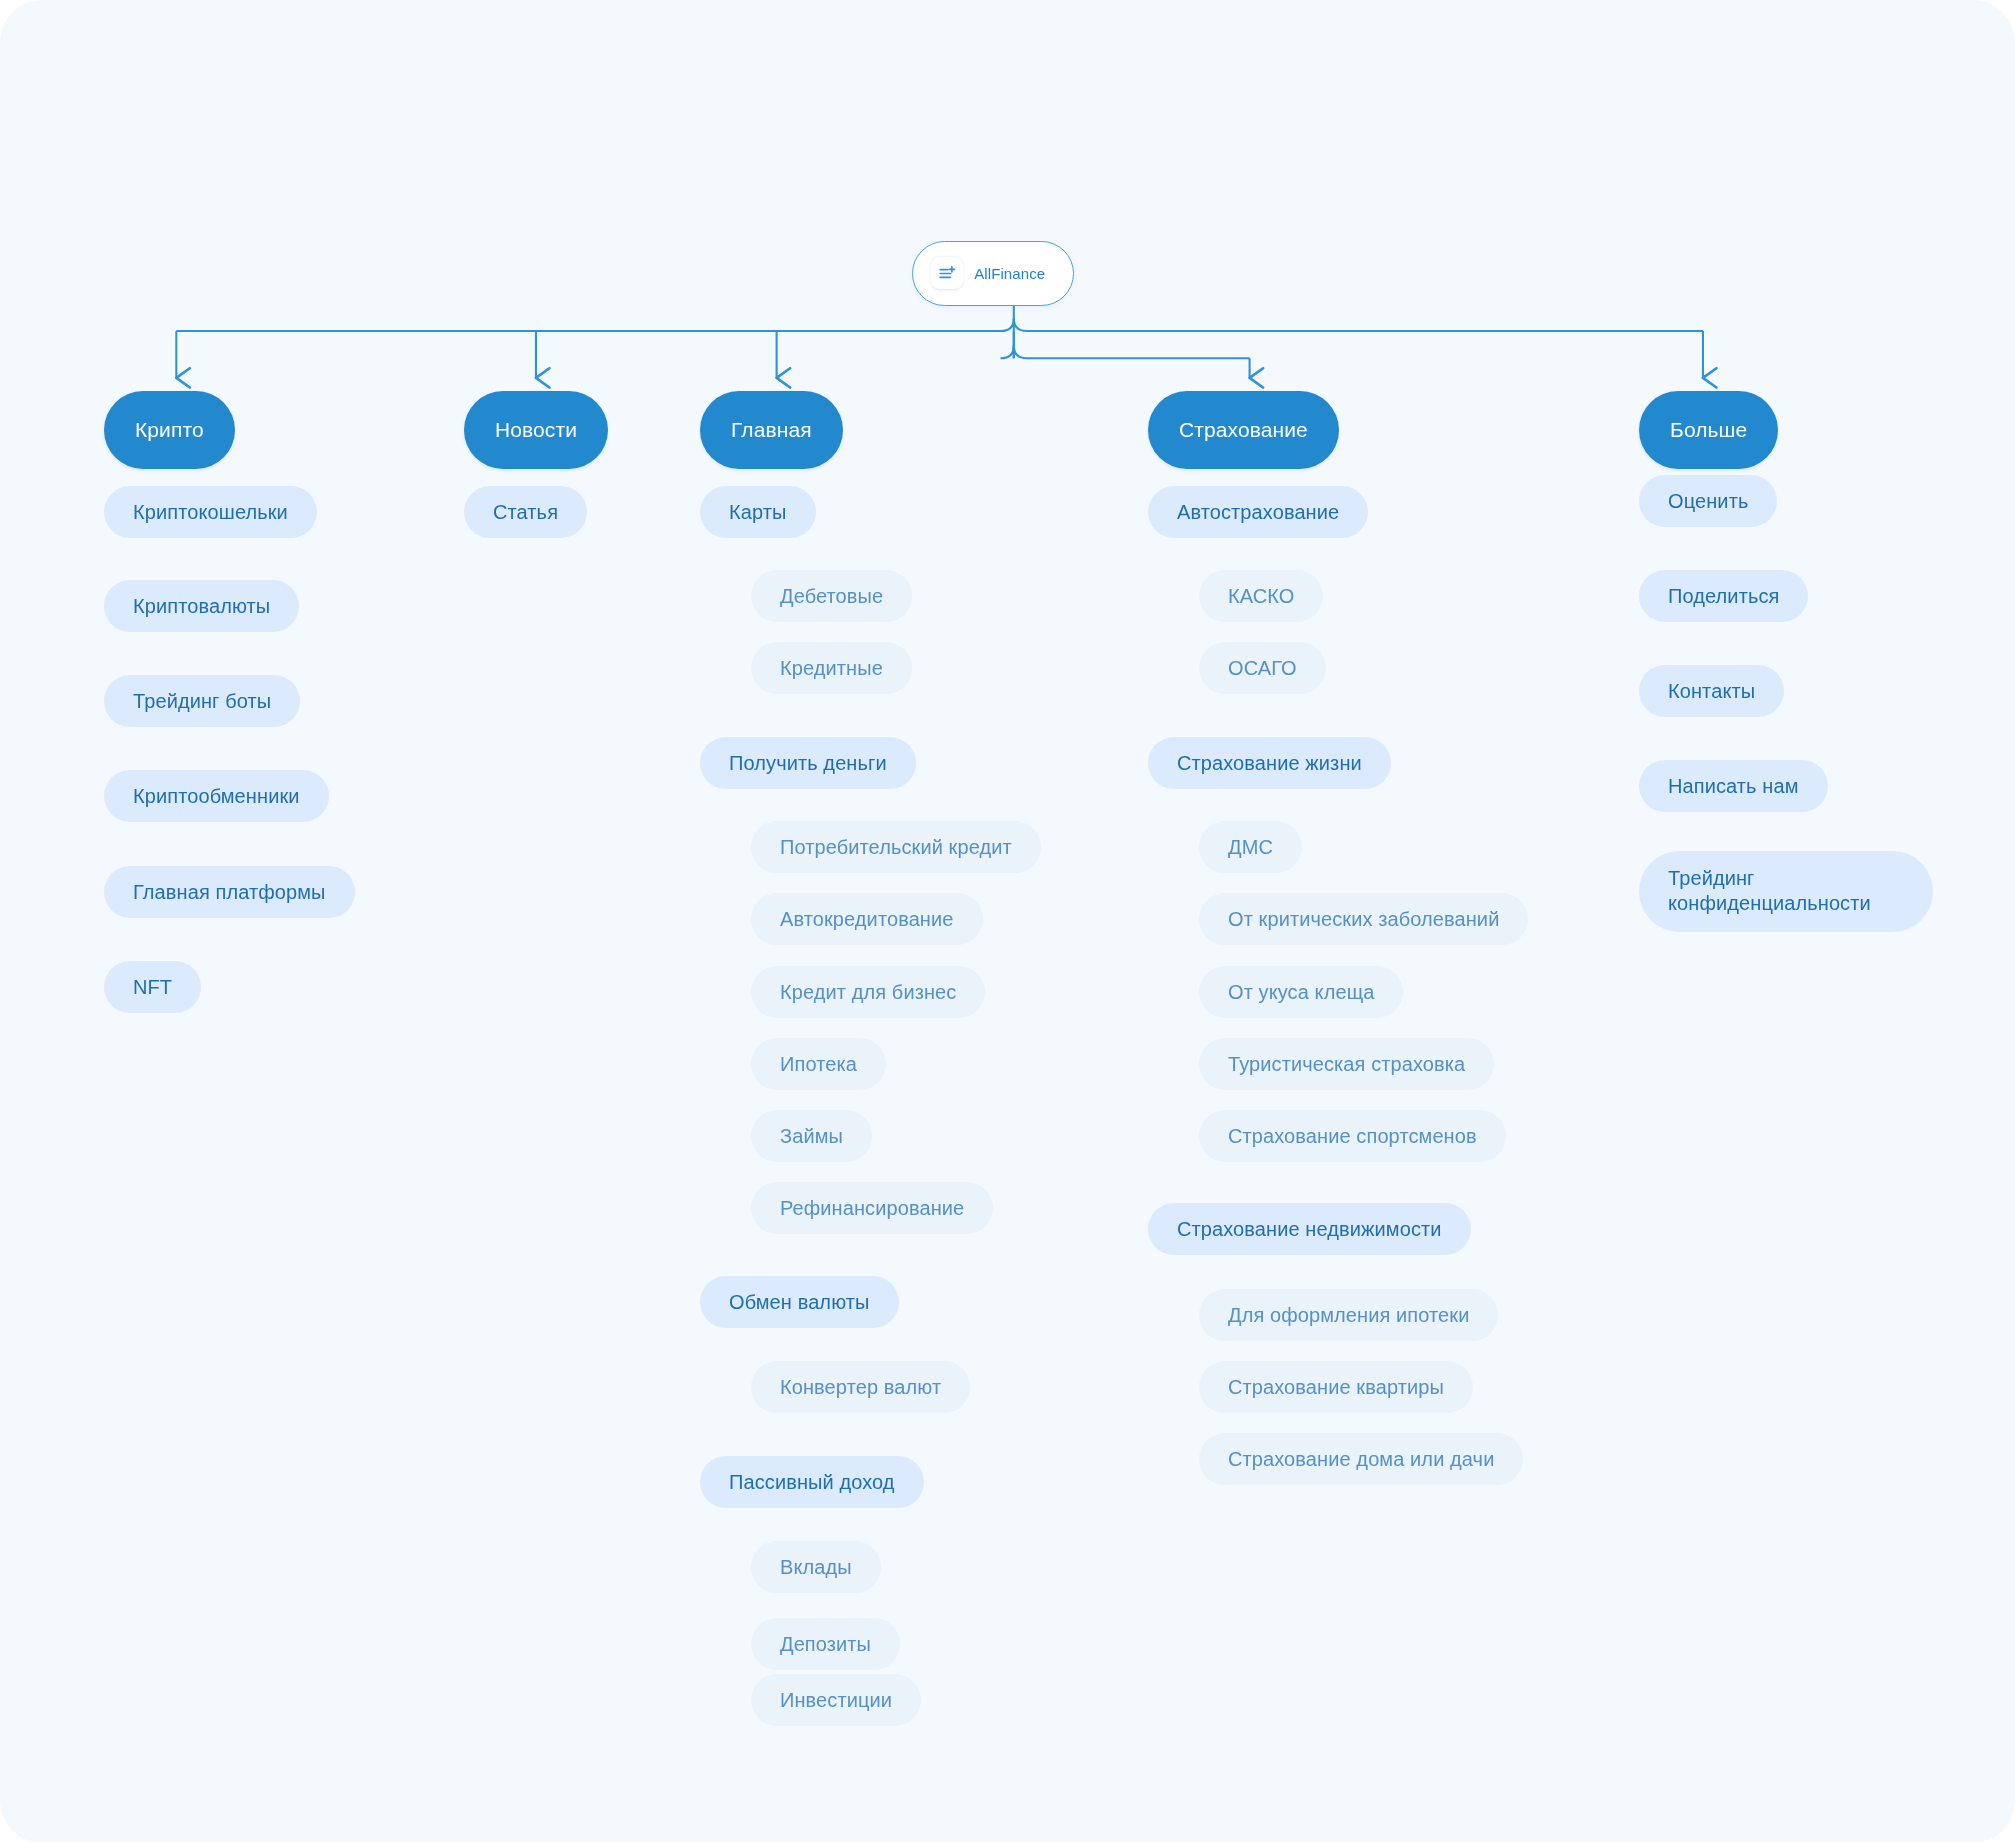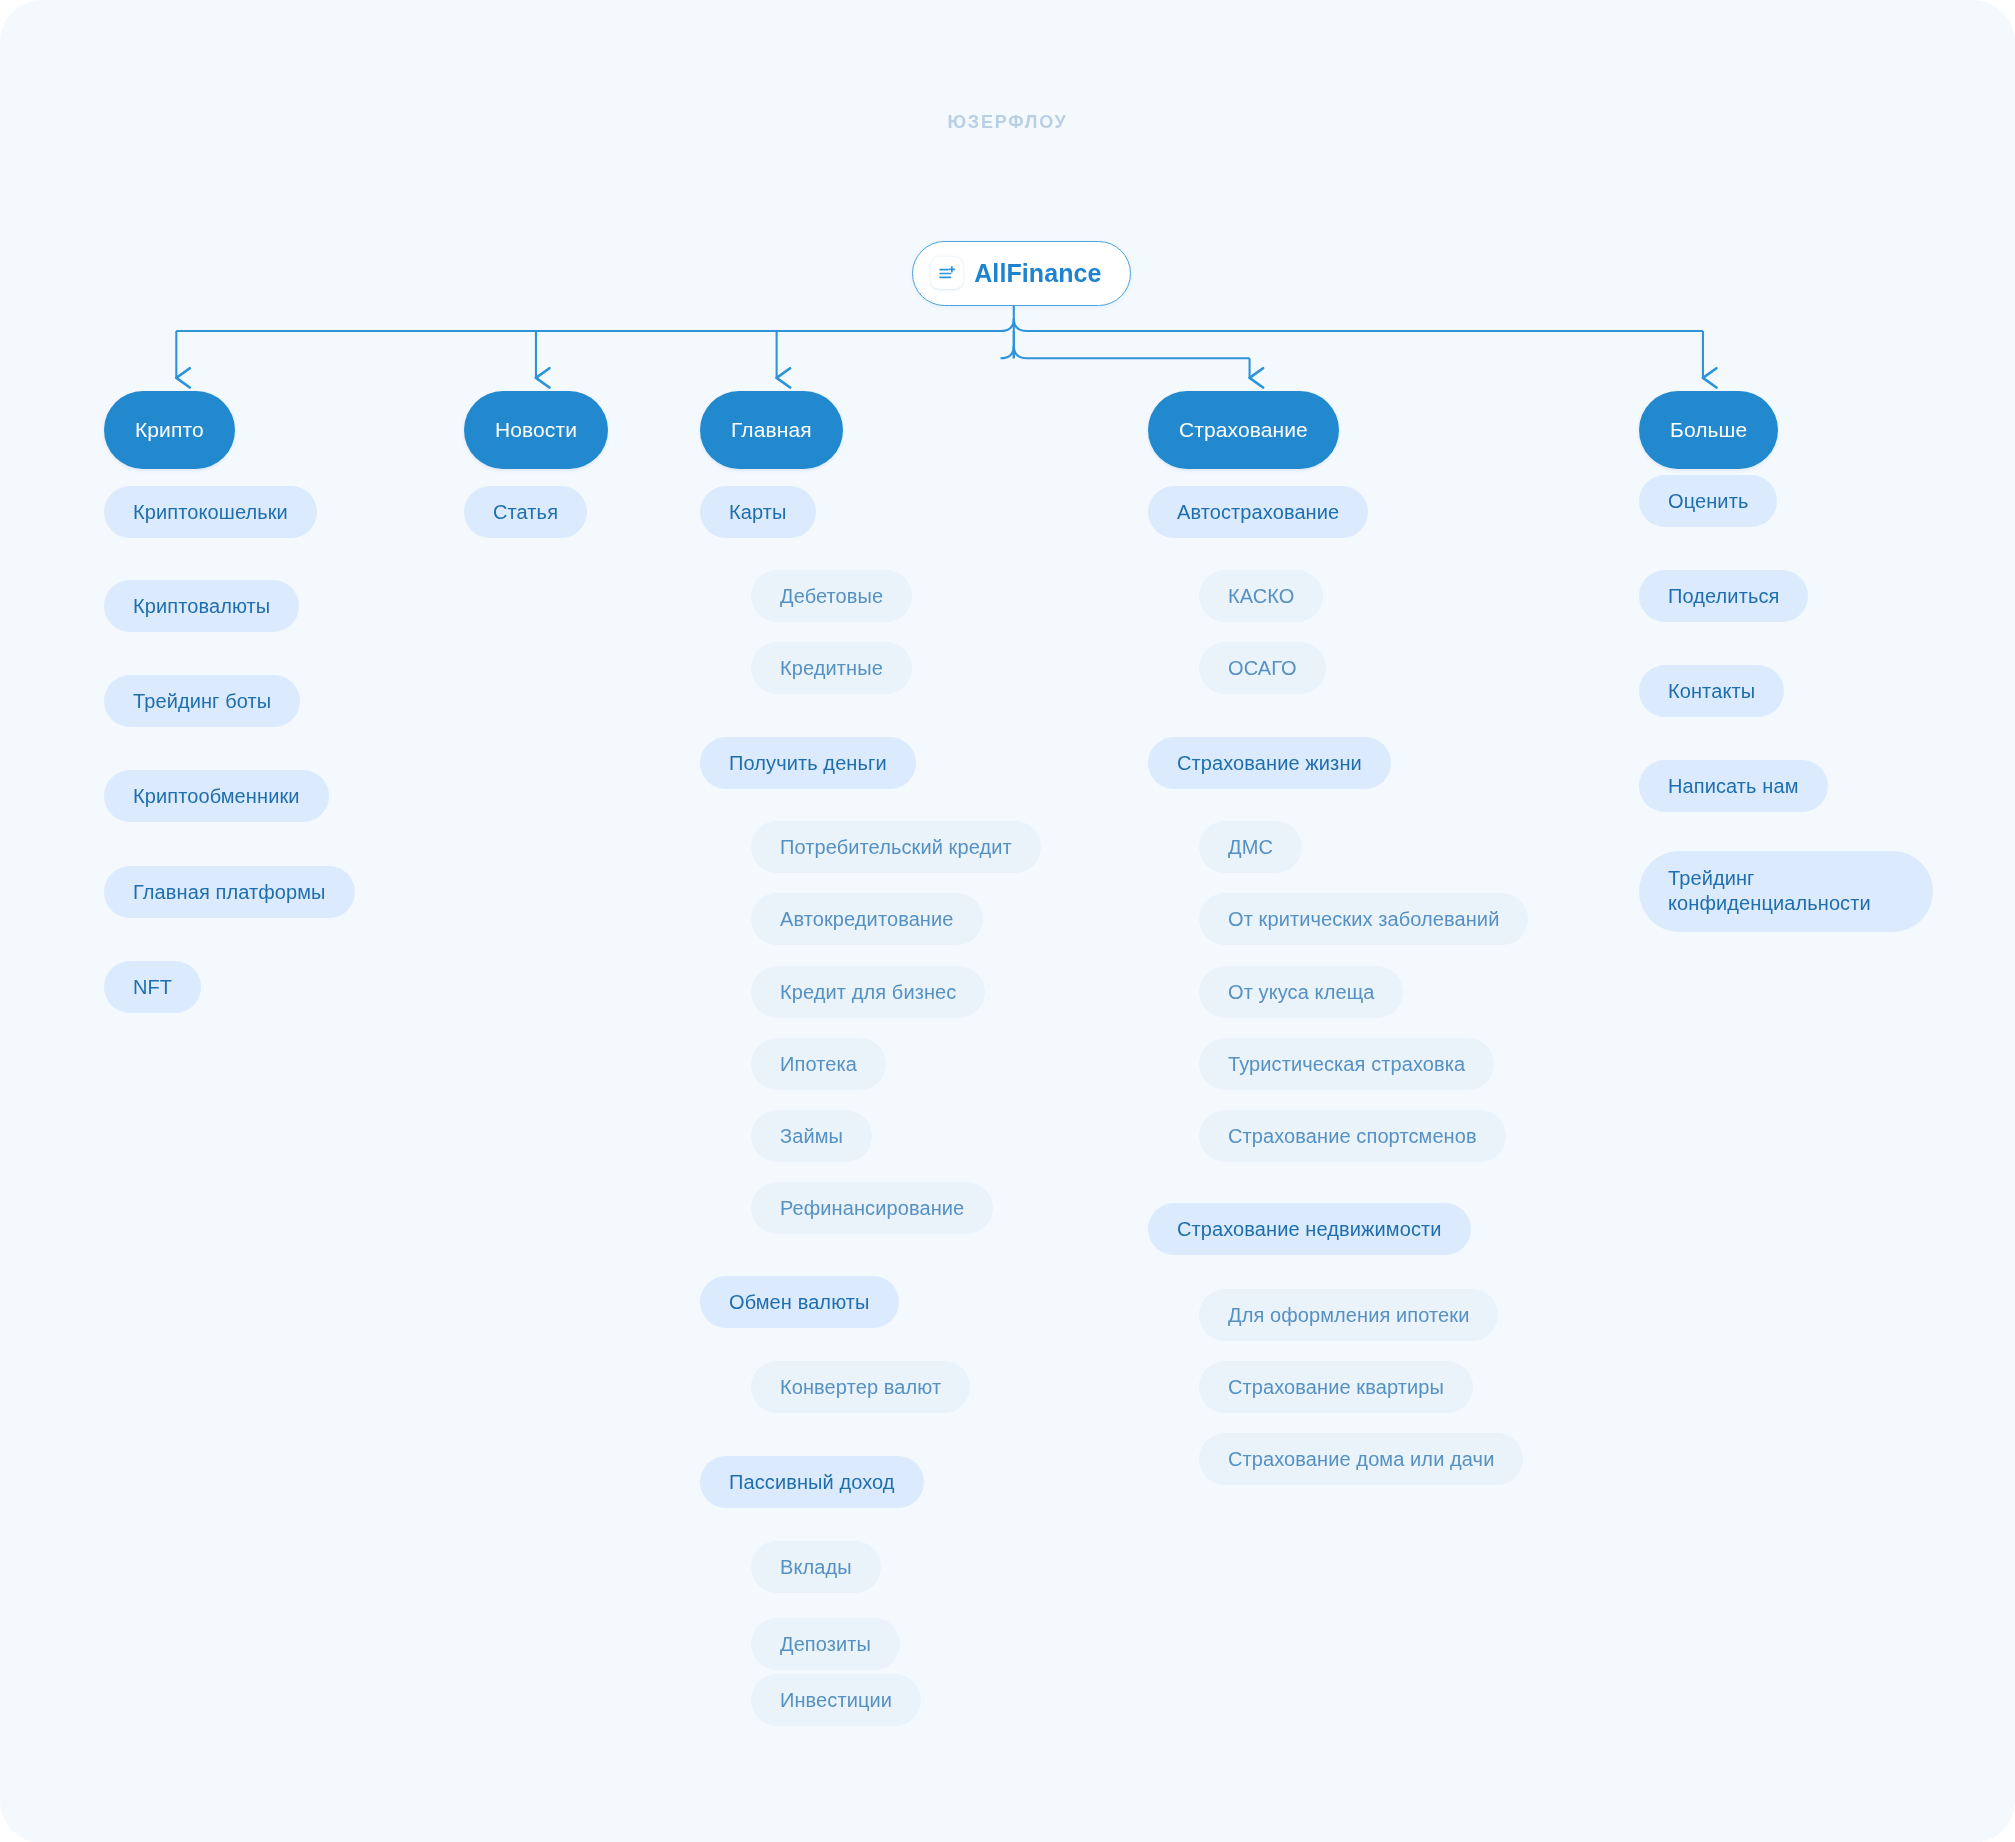--- a/index.html
+++ b/index.html
@@ -39,22 +39,22 @@
   
   .n-root {
     background: #ffffff;
     border: 1.4px solid #49a3e0;
     border-radius: 70px;
     padding: 15.4px 28px 15.4px 18px;
     gap: 11.2px;
     box-shadow: 0 1.4px 4.2px rgba(40,120,190,.07);
   }
   .n-root .label {
-    font-size: 25px;
-    font-weight: 700;
+    font-size: 15px;
+    font-weight: 400;
     color: #1f83d0;
     letter-spacing: 0.1px;
   }
   .root-icon {
     width: 32px; height: 32px;
     border-radius: 8.4px;
     background: #ffffff;
     box-shadow: 0 0.7px 2.8px rgba(40,120,190,.18);
     display: flex; align-items: center; justify-content: center;
     flex: 0 0 auto;
@@ -123,21 +123,20 @@
 
       <path d="M1449,473 L1449,512"></path>
       <path d="M1449,512 L1449,512"></path>
       <path d="M1430,512 Q1449,512 1449,494"></path>
       <path d="M1449,494 Q1449,512 1468,512 L1786,512"></path>
       <path d="M1786,512 L1786,540" marker-end="url(#arrow)"></path>
     </g>
   <g fill="none" stroke="#2f93d8" stroke-width="0"></g>
     </svg>
 
-  <div id="page-title">ЮЗЕРФЛОУ</div>
 
   <div id="nodes-layer">
       <div class="node n-root" style="left: 912px; top: 241px;">
         <span class="root-icon">
           <svg width="21" height="21" viewBox="0 0 24 24" fill="none" stroke="#2f93d8" stroke-width="1.9" stroke-linecap="round">
             <path d="M3.5 7.5h9"></path>
             <path d="M3.5 12h12"></path>
             <path d="M3.5 16.5h12"></path>
             <path d="M17 4.3v6"></path>
             <path d="M14 7.3h6"></path>

